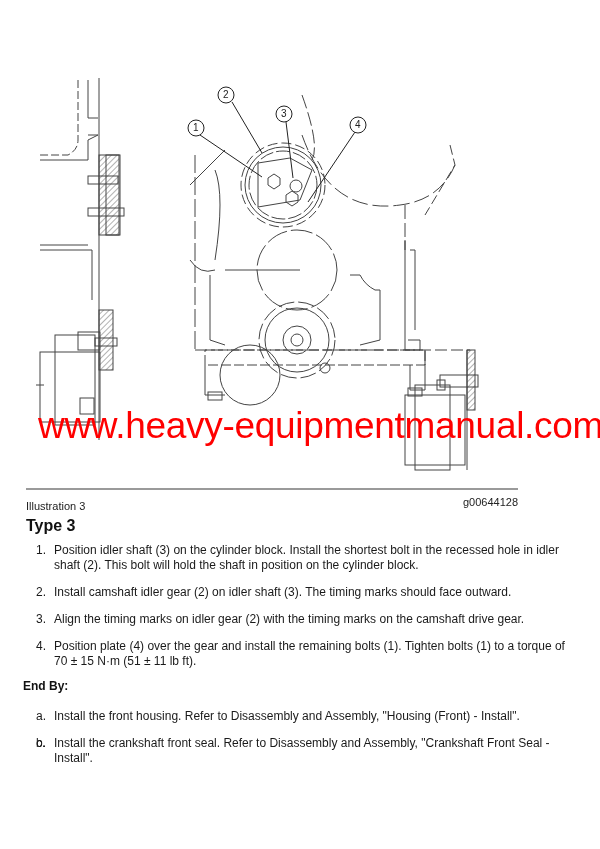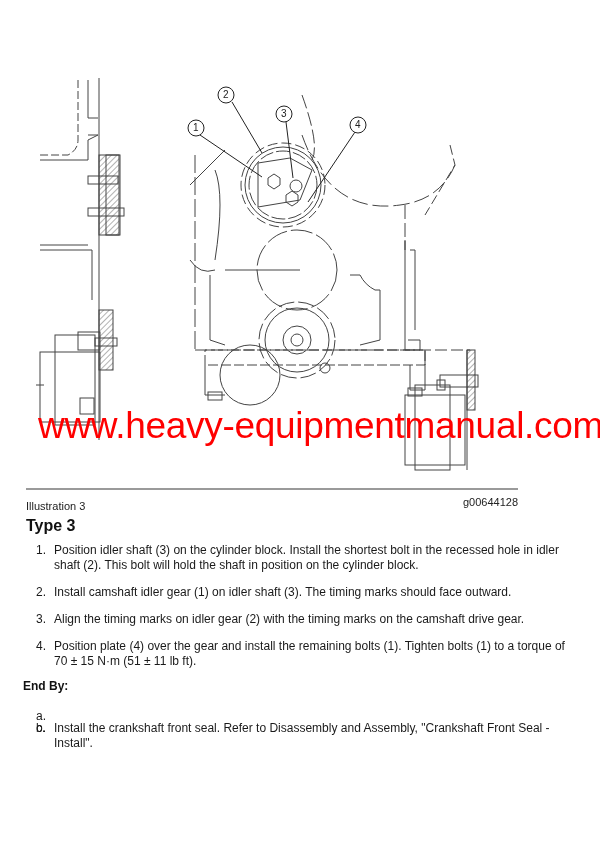--- a/index.html
+++ b/index.html
@@ -139,37 +139,38 @@
 <div class="caption-right">g00644128</div>
 <div class="type-heading">Type 3</div>
 
 <ol class="steps">
   <li class="step">
     <span class="num">1.</span>
     <span>Position idler shaft (3) on the cylinder block. Install the shortest bolt in the recessed hole in idler shaft (2). This bolt will hold the shaft in position on the cylinder block.</span>
   </li>
   <li class="step">
     <span class="num">2.</span>
-    <span>Install camshaft idler gear (1) on idler shaft (3). The timing marks should face outward.</span>
+    <span>Install camshaft idler gear (2) on idler shaft (3). The timing marks should face outward.</span>
   </li>
   <li class="step">
     <span class="num">3.</span>
     <span>Align the timing marks on idler gear (2) with the timing marks on the camshaft drive gear.</span>
   </li>
   <li class="step">
     <span class="num">4.</span>
     <span>Position plate (4) over the gear and install the remaining bolts (1). Tighten bolts (1) to a torque of 70 ± 15 N·m (51 ± 11 lb ft).</span>
   </li>
 </ol>
 
 <div class="endby">End By:</div>
 
 <ol class="subs">
   <li class="sub">
     <span class="num">a.</span>
+    <span>Install the front housing. Refer to Disassembly and Assembly, "Housing (Front) - Install".</span>
   </li>
   <li class="sub">
     <span class="num">b.</span>
   </li>
   <li class="sub">
     <span class="num">c.</span>
     <span>Install the crankshaft front seal. Refer to Disassembly and Assembly, "Crankshaft Front Seal - Install".</span>
   </li>
 </ol>
 

